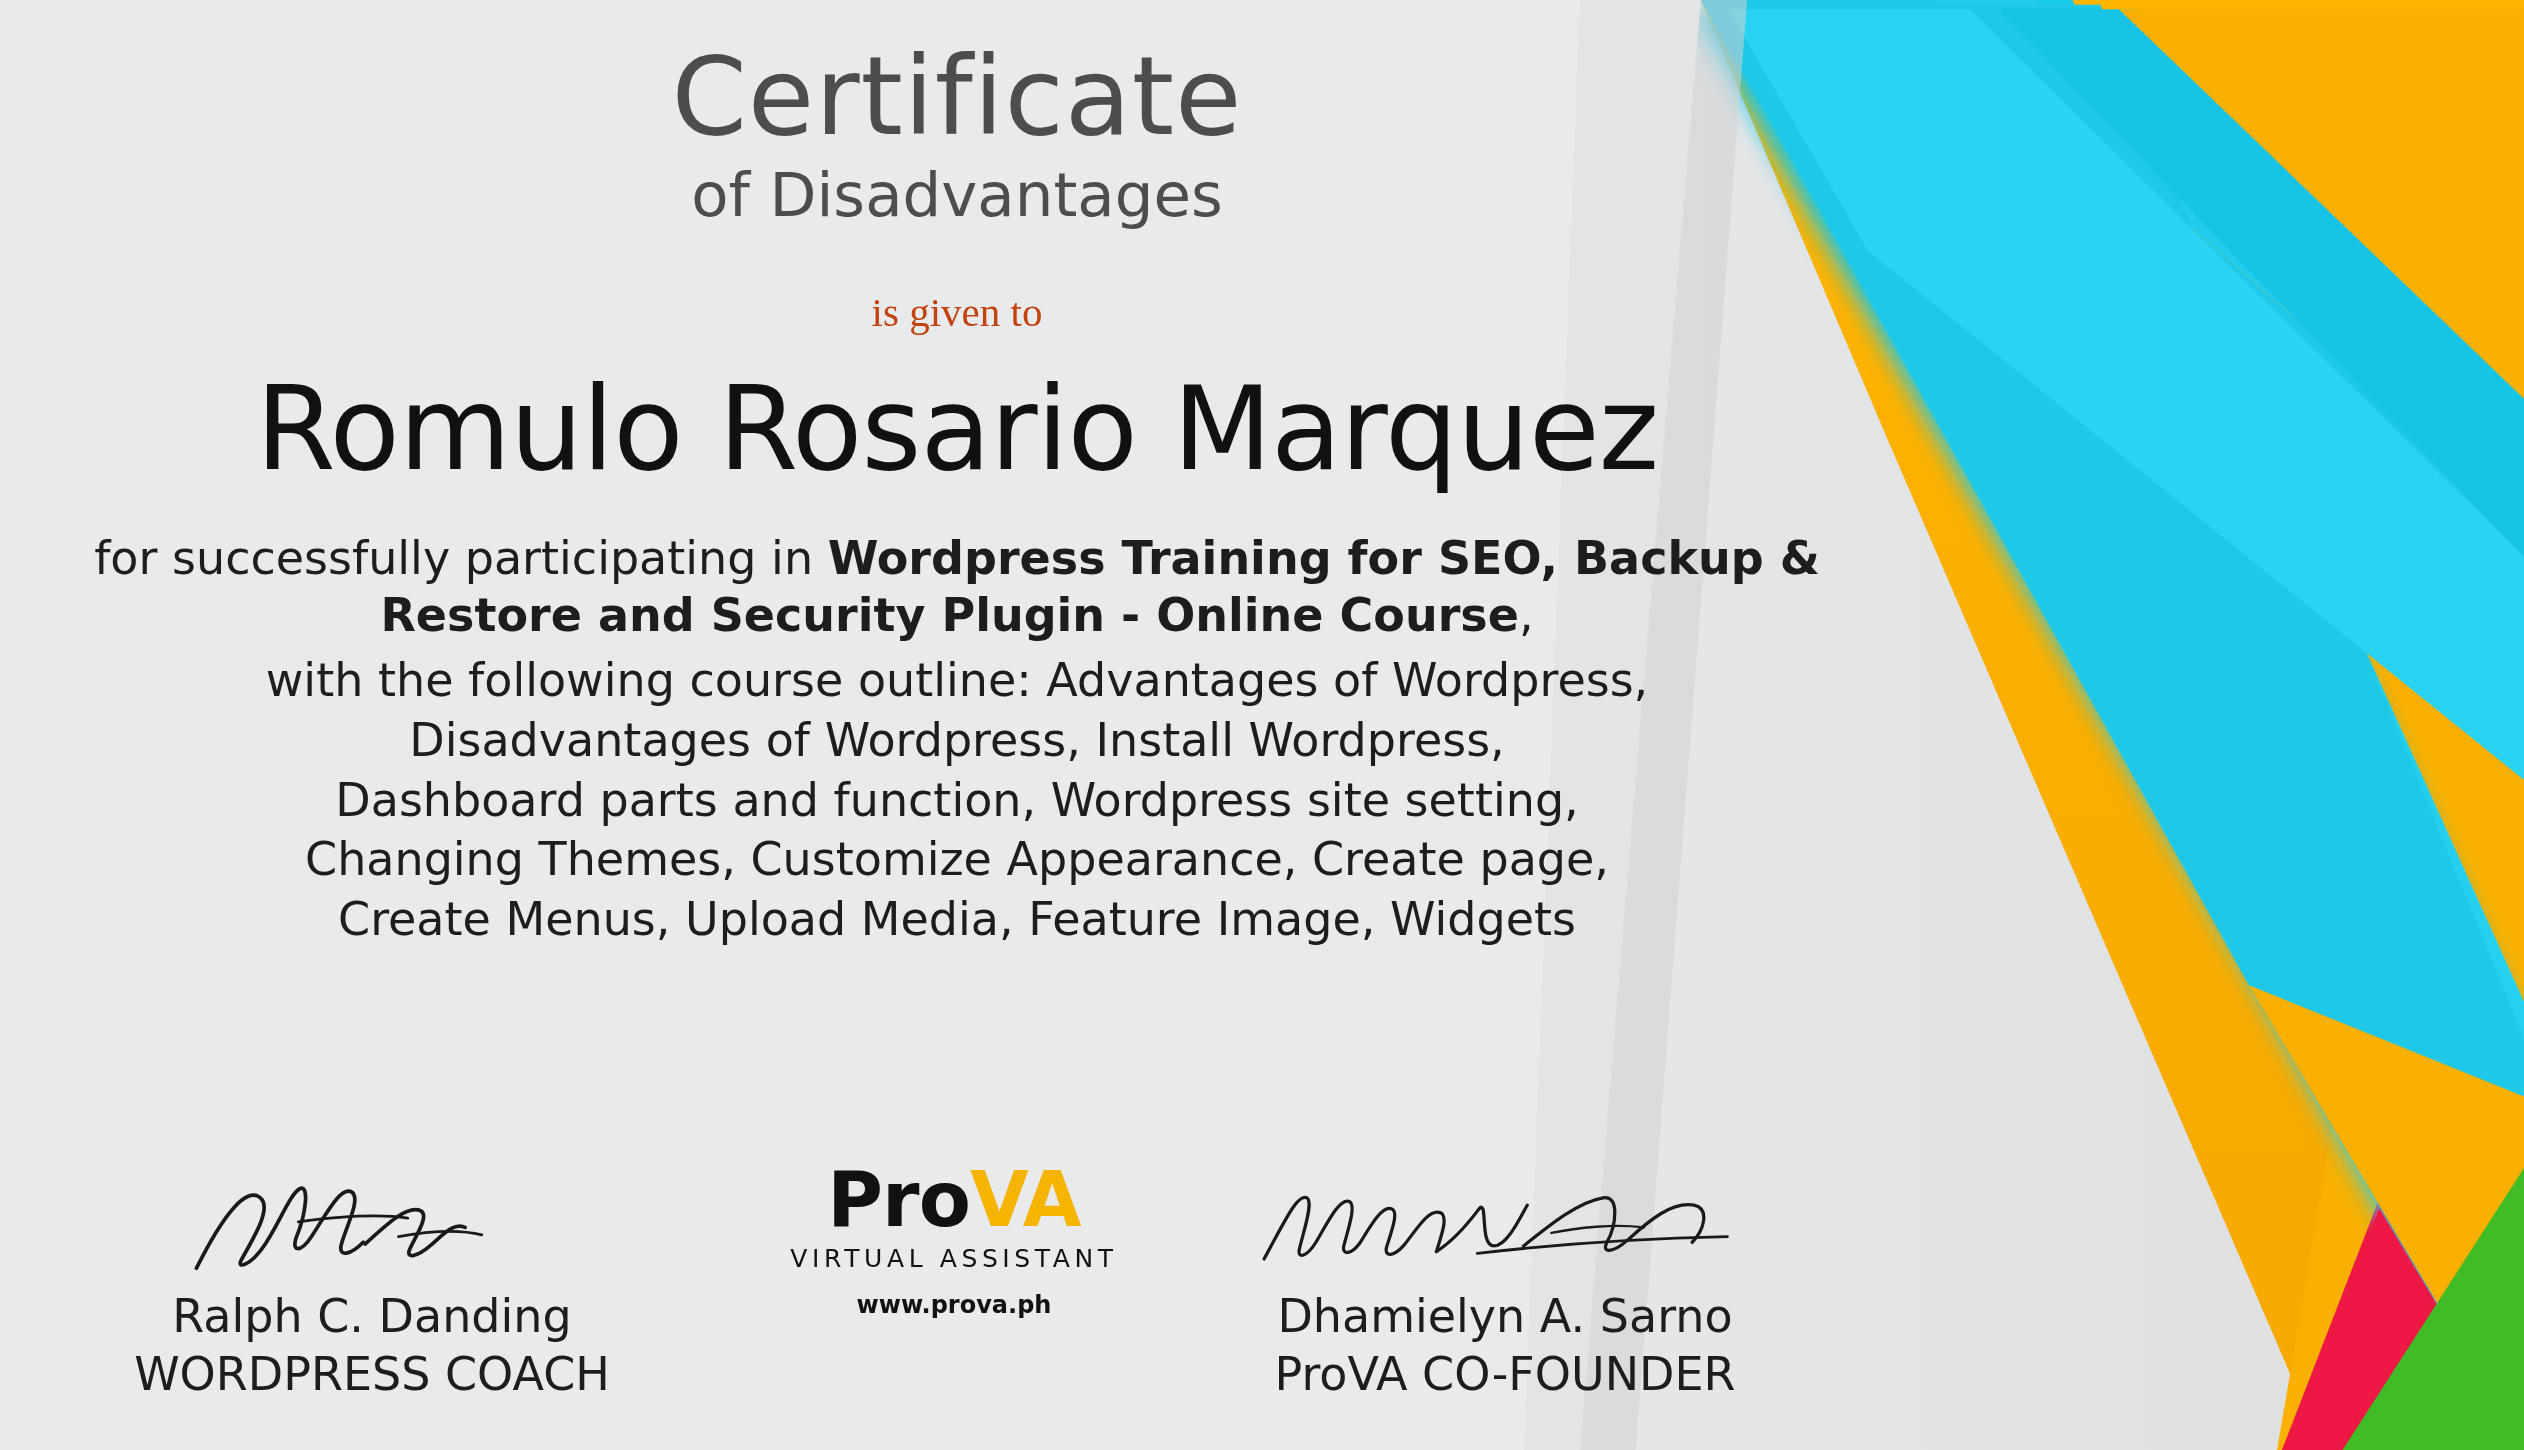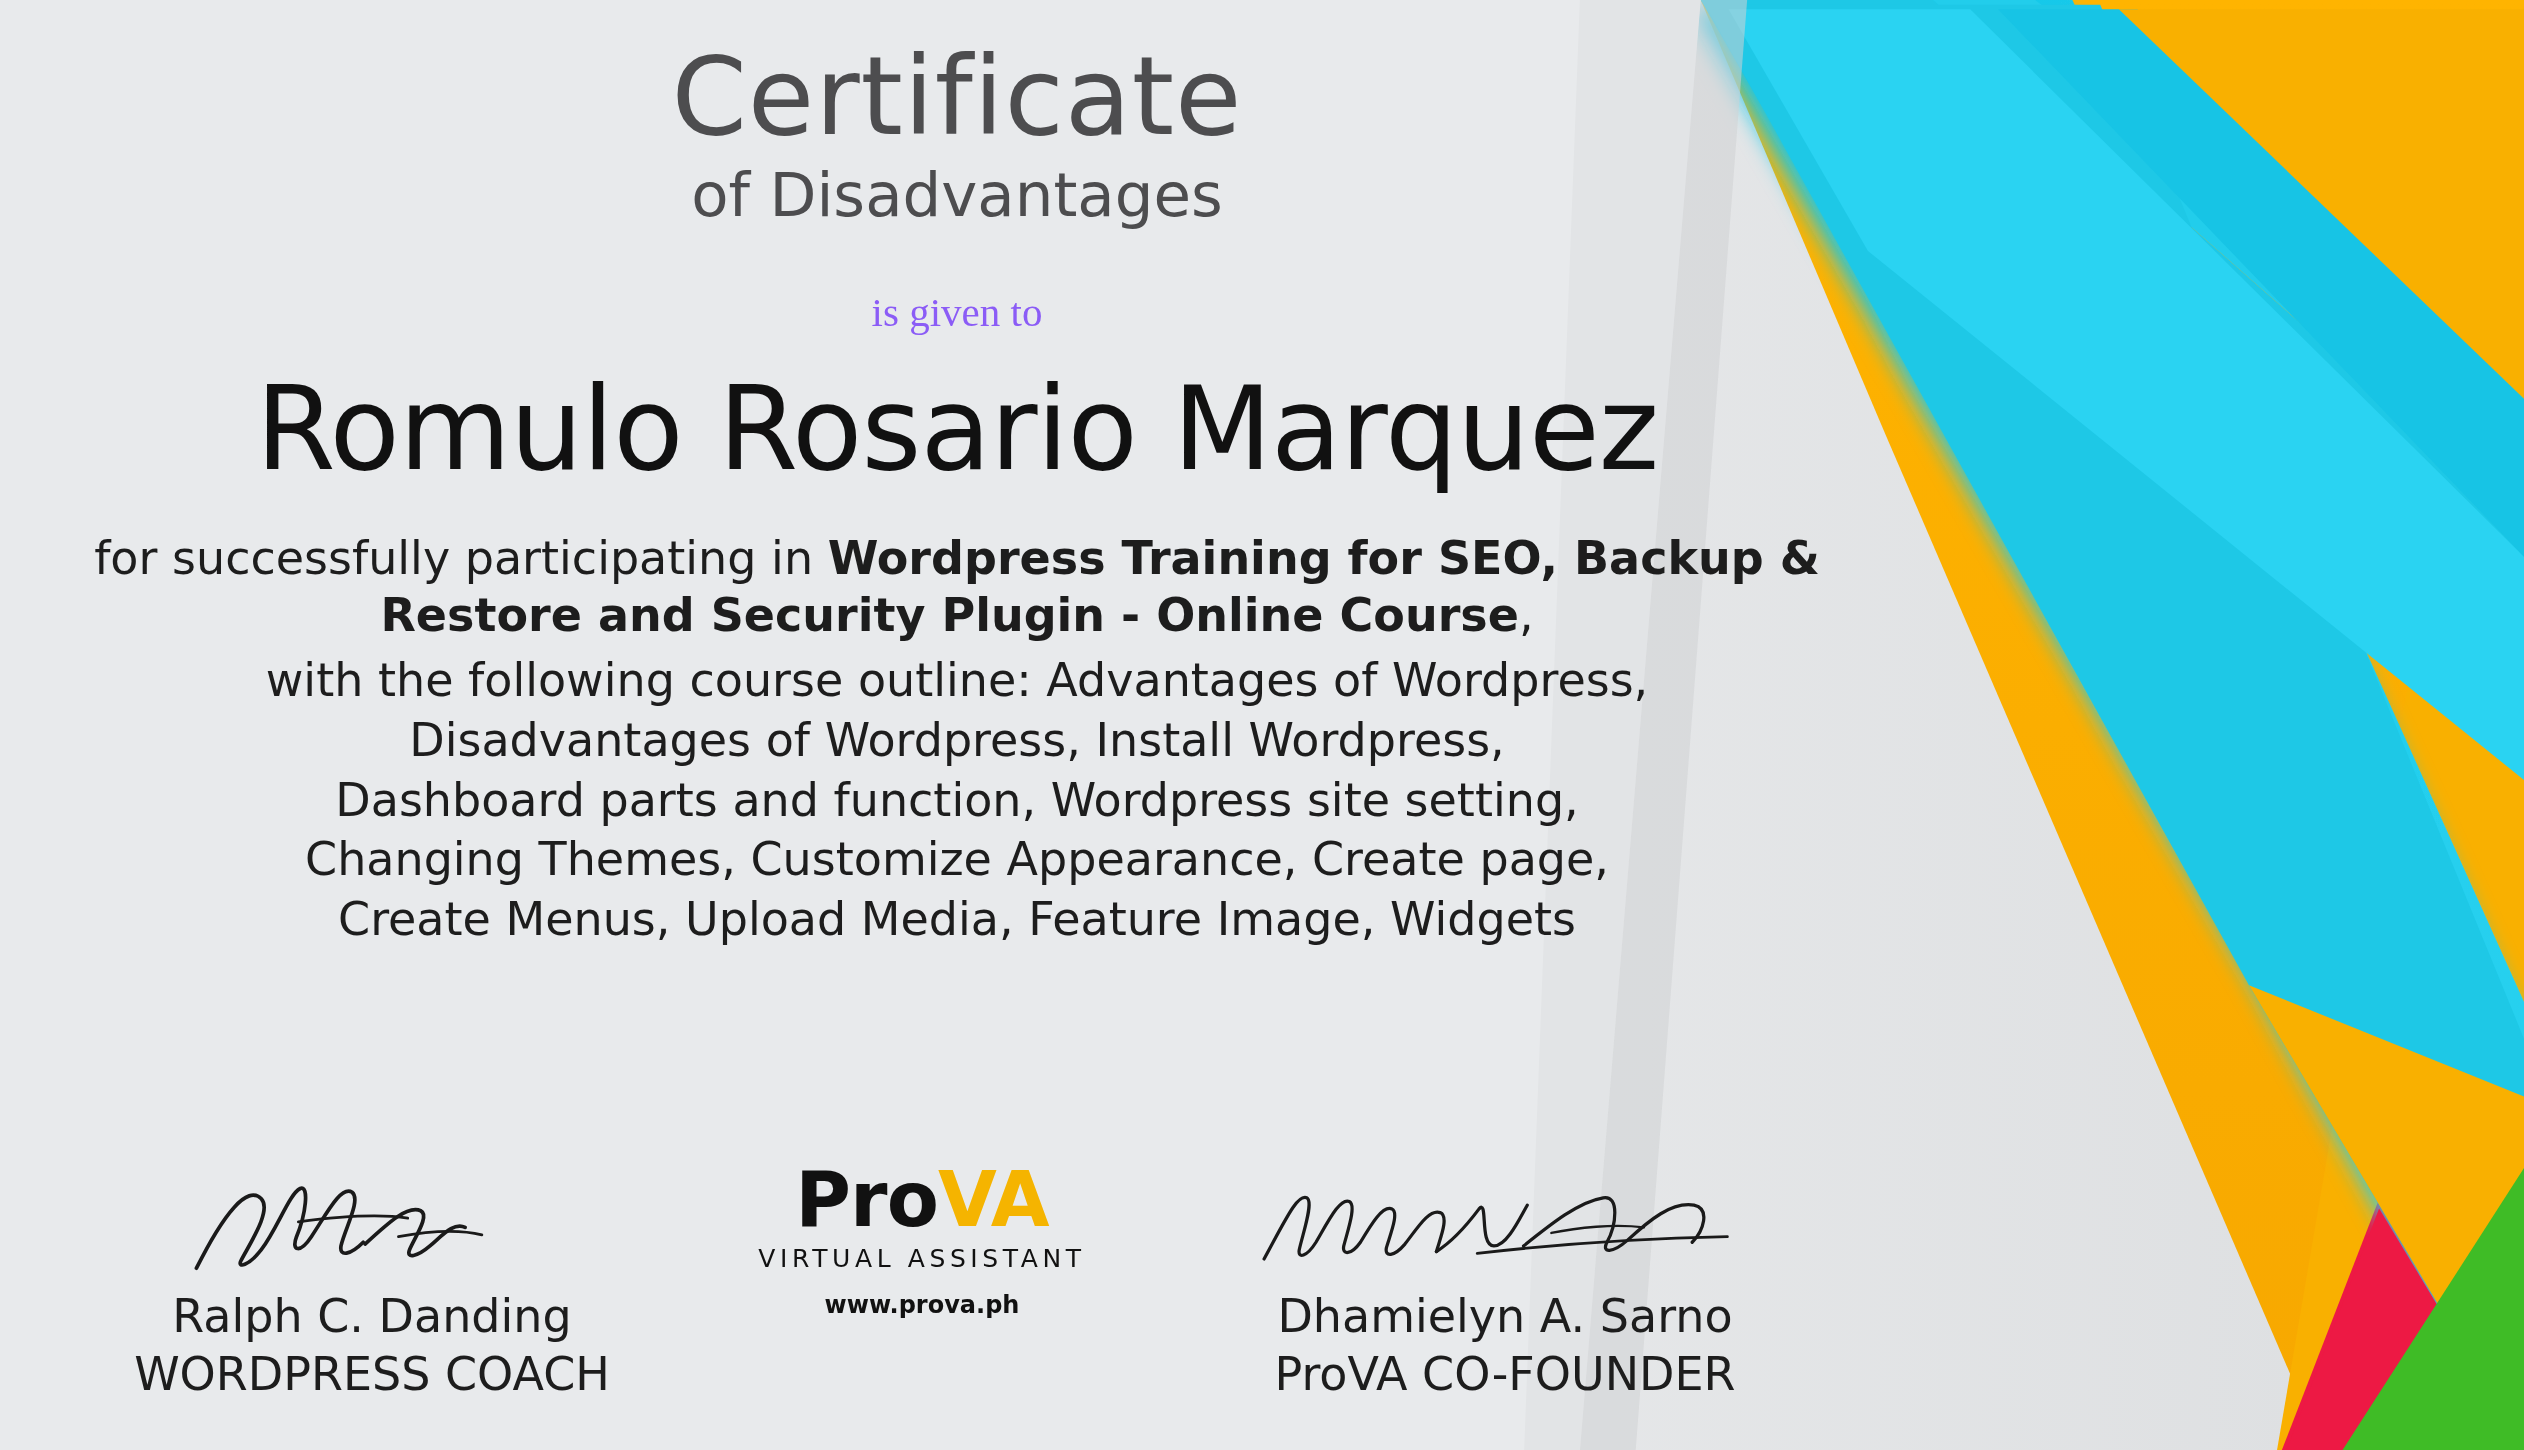--- a/index.html
+++ b/index.html
@@ -56,21 +56,21 @@
   .subtitle {
     font-family: "DejaVu Sans", sans-serif;
     font-size: 61px;
     color: #4d4d4f;
     margin: 13px 0 0 0;
     line-height: 1;
   }
   .given-to {
     font-family: "Liberation Serif", serif;
     font-size: 41px;
-    color: #8b5cf6;
+    color: #c2410c;
     margin: 67px 0 0 0;
     line-height: 1;
   }
   .recipient {
     font-family: "DejaVu Sans", sans-serif;
     font-weight: 400;
     font-size: 115px;
     color: #111111;
     margin: 33px 0 0 0;
     line-height: 1.1;
@@ -126,21 +126,21 @@
     line-height: 1.15;
   }
   .sig-mark {
     height: 139px;
     margin-bottom: -9.3px;
   }
 
   
   .logo-block {
     position: absolute;
-    left: 727px;
+    left: 759px;
     top: 1162px;
     width: 390px;
     text-align: center;
   }
   .logo-word {
     font-family: "DejaVu Sans", sans-serif;
     font-weight: bold;
     font-size: 76px;
     line-height: 1;
     color: #111111;

